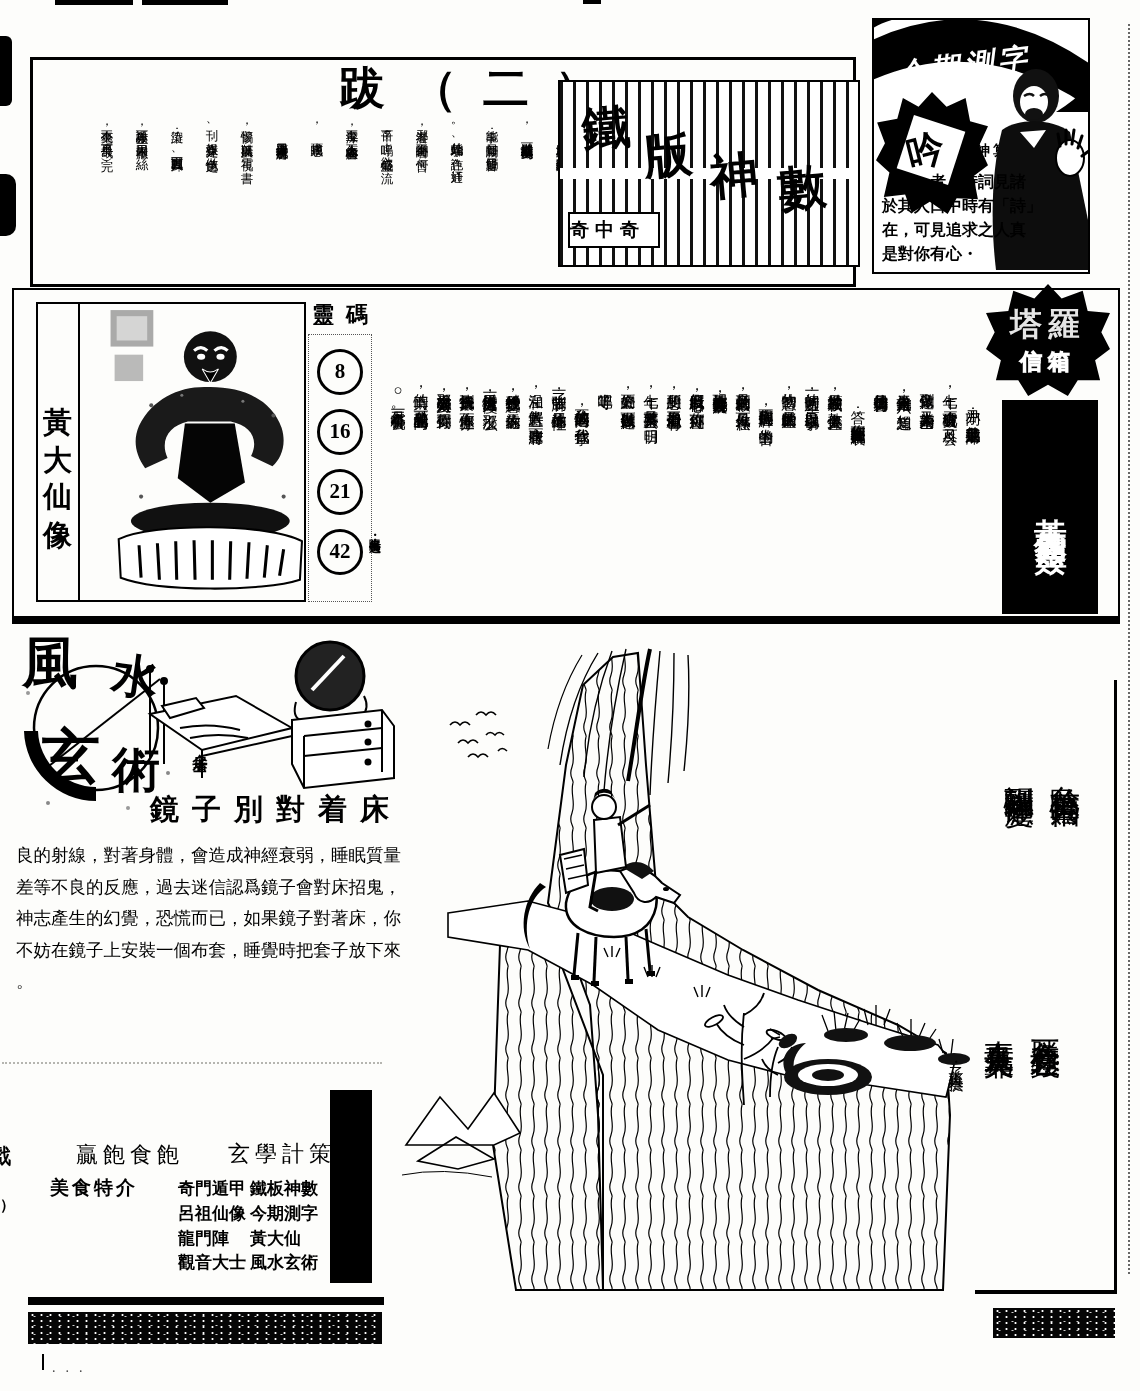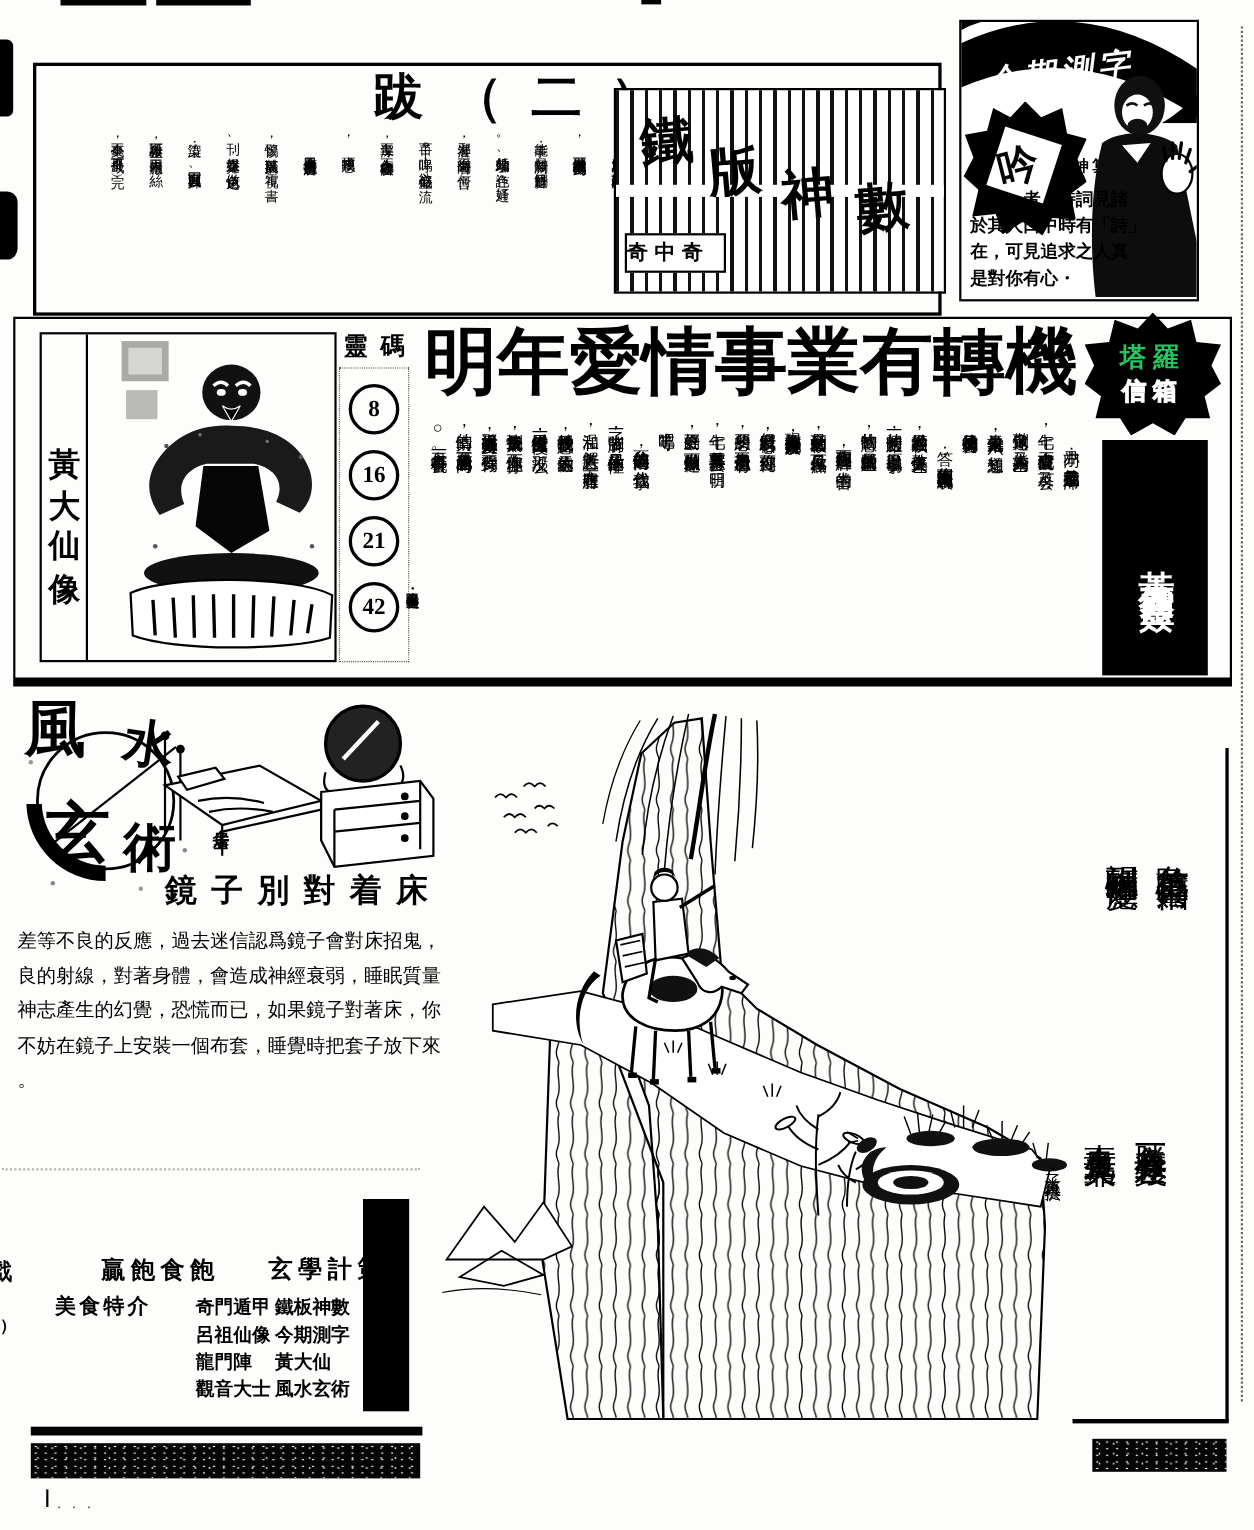--- a/index.html
+++ b/index.html
@@ -40,34 +40,34 @@
   .lingma{left:294px;top:10px;width:64px;height:302px;}
   .lingma-head{display:flex;justify-content:space-between;padding:0 4px;font-size:22px;font-weight:700;}
   .lingma-colbox{margin-top:4px;height:266px;border:1px dotted #555;}
   .lingma-num{width:40px;height:40px;border:3px solid #000;border-radius:50%;margin:14px auto 0 auto;
               text-align:center;font-size:21px;font-weight:700;line-height:38px;}
   .signature{left:352px;top:238px;font-size:12px;font-weight:700;letter-spacing:1px;}
   .headline{left:372px;top:-6px;width:616px;font-size:66px;font-weight:900;white-space:nowrap;letter-spacing:0px;}
   .badge{left:972px;top:-6px;width:124px;height:112px;background:#000;
          clip-path:polygon(50% 0%,61% 13%,78% 6%,82% 24%,100% 26%,93% 43%,100% 58%,88% 68%,92% 86%,74% 86%,66% 100%,50% 90%,34% 100%,26% 86%,8% 86%,12% 68%,0% 58%,7% 43%,0% 26%,18% 24%,22% 6%,39% 13%);
          display:flex;flex-direction:column;align-items:center;justify-content:center;}
-  .badge-l1{color:#22c55e;font-size:24px;font-weight:900;letter-spacing:6px;}
+  .badge-l1{color:#e5e5e5;font-size:32px;font-weight:900;letter-spacing:6px;}
   .badge-l2{color:#000;font-size:22px;font-weight:900;letter-spacing:6px;-webkit-text-stroke:1px #fff;text-shadow:0 0 1px #fff;}
   .sideTitle{left:988px;top:110px;width:96px;height:214px;background:#000;display:flex;align-items:center;justify-content:center;}
   .sideTitle div{writing-mode:vertical-rl;color:#fff;font-size:33px;font-weight:700;letter-spacing:6px;}
   .mainCols{left:366px;top:92px;width:604px;height:224px;font-size:15px;line-height:23px;letter-spacing:0.5px;}
   
   .fsLogoChar{font-weight:900;position:absolute;}
   .byline{left:190px;top:742px;font-size:15px;font-weight:700;letter-spacing:2px;}
   .fsHead{left:150px;top:790px;font-size:29px;font-weight:900;letter-spacing:13px;white-space:nowrap;}
   .fsBody{left:16px;top:840px;width:396px;font-size:17.5px;}
   .fsBody div{line-height:31.5px;white-space:nowrap;}
   .fsDots{left:2px;top:1062px;width:380px;border-top:2px dotted #b5b5b0;}
   
-  .lhead{font-size:22px;font-weight:700;letter-spacing:5px;white-space:nowrap;margin-left:16px;}
+  .lhead{font-size:22px;font-weight:400;letter-spacing:5px;white-space:nowrap;}
   .litem{font-size:19px;font-weight:700;letter-spacing:3px;}
   .lcol div{font-size:17px;font-weight:700;line-height:24.8px;white-space:nowrap;}
   .edgeFrag{font-weight:700;}
   
   .poemG{font-size:30px;letter-spacing:2px;}
   .poemG div{line-height:46px;}
   .credit{font-size:15px;letter-spacing:2px;}
   
   .texbar{background:#050505;background-image:radial-gradient(#fff 1px,transparent 1.4px),radial-gradient(#cfcfcf 0.8px,transparent 1.2px);background-size:9px 6px,13px 9px;}
   .scanline{border-left:2px dotted #666;}
@@ -187,21 +187,20 @@
       <div class="lingma-colbox">
           <div class="lingma-num">8</div>
           <div class="lingma-num">16</div>
           <div class="lingma-num">21</div>
           <div class="lingma-num">42</div>
         </div>
     </div>
 
     <div class="abs v signature">・眞陽道長・</div>
 
-    <div class="abs headline">明年愛情事業有轉機</div>
 
     <div class="abs badge">
       <div class="badge-l1">塔羅</div>
       <div class="badge-l2">信箱</div>
     </div>
 
     <div class="abs sideTitle">
       <div>黃大仙靈簽</div>
     </div>
 
@@ -271,22 +270,22 @@
         <line x1="164" y1="120" x2="242" y2="112"></line>
       <circle cx="228" cy="88" r="2.5" fill="#000"></circle>
         <circle cx="228" cy="106" r="2.5" fill="#000"></circle>
         <circle cx="228" cy="126" r="2.5" fill="#000"></circle>
       <line x1="164" y1="152" x2="164" y2="100"></line>
     </g>
   </svg>
 
   <div class="abs fsHead">鏡子別對着床</div>
   <div class="abs fsBody">
+      <div class="fs-line">良的射線，對著身體，會造成神經衰弱，睡眠質量</div>
       <div class="fs-line">差等不良的反應，過去迷信認爲鏡子會對床招鬼，</div>
-      <div class="fs-line">良的射線，對著身體，會造成神經衰弱，睡眠質量</div>
       <div class="fs-line">神志產生的幻覺，恐慌而已，如果鏡子對著床，你</div>
       <div class="fs-line">不妨在鏡子上安裝一個布套，睡覺時把套子放下來</div>
       <div class="fs-line">。</div>
     </div>
   <div class="abs fsDots"></div>
 
   <span class="abs edgeFrag" style="left:-10px;top:1142px;font-size:21px">戱</span>
   <span class="abs edgeFrag" style="left:0px;top:1196px;font-size:15px">）</span>
   <div class="abs lhead" style="left:76px;top:1140px">贏飽食飽</div>
   <div class="abs lhead" style="left:228px;top:1139px">玄學計策</div>

